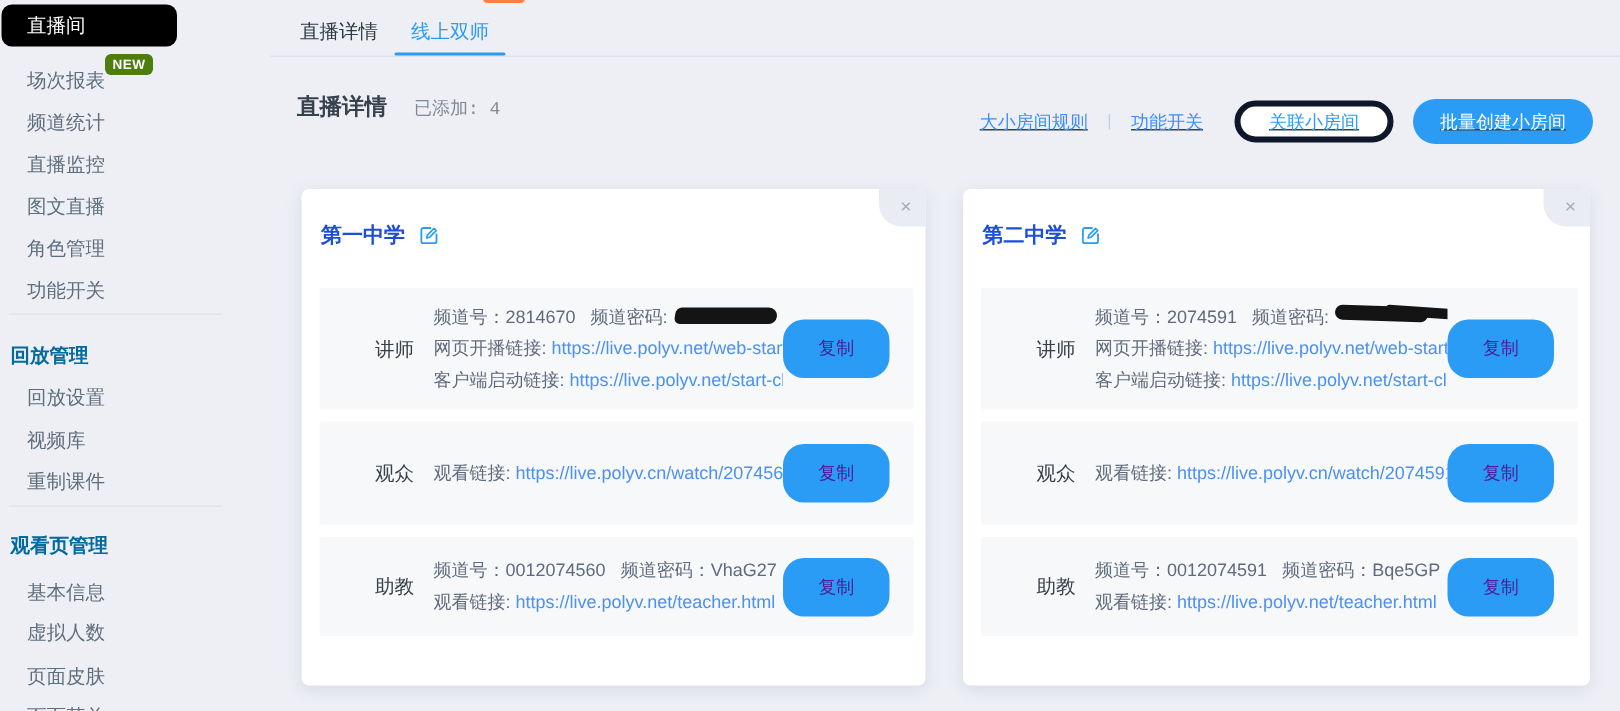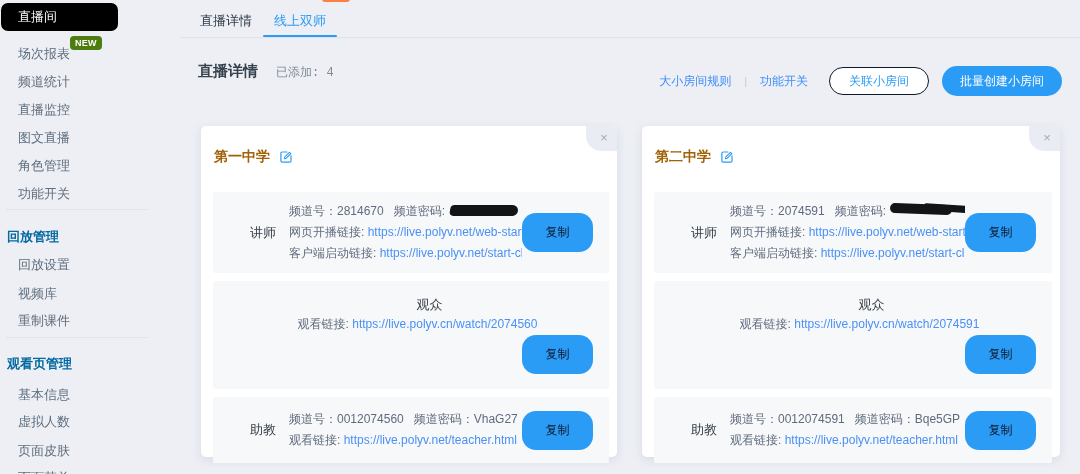--- a/index.html
+++ b/index.html
@@ -45,25 +45,25 @@
     background:#2b9cf6; border-radius:1px;
   }
   .beta-badge {
     position:absolute; top:-11px; right:-22px; background:#ff7e45; color:#fff;
     font-size:9px; padding:1px 5px 2px; border-radius:3px;
   }
   
   .page-header { position:absolute; left:198px; top:62px; display:flex; align-items:baseline; gap:18px; }
   .page-title { font-size:15px; font-weight:bold; color:#37424e; }
   .page-added { font-size:12px; color:#7f8a97;font-family:Liberation Mono, monospace; }
-  .header-right { position:absolute; right:18px; top:66px; display:flex; align-items:center; gap:13px; }
+  .header-right { position:absolute; right:18px; top:66px; display:flex; align-items:center; gap:13px;text-decoration:underline; }
   .hlink { font-size:12px; color:#3e8ef7; cursor:pointer; }
   .hsep { font-size:11px; color:#c3cdd8; }
   .btn-outline {
-    height:28px; padding:0 19px; border:1px solid #0f172a; border-radius:15px;
+    height:28px; padding:0 19px; border:4px solid #0f172a; border-radius:15px;
     background:#fff; color:#2b9cf6; font-size:12px; display:flex; align-items:center;
     cursor:pointer; margin-left:8px;
   }
   .btn-solid {
     height:30px; padding:0 18px; border:none; border-radius:16px;
     background:#2b9cf6; color:#fff; font-size:12px; display:flex; align-items:center;
     cursor:pointer;
   }
   
   .card {
@@ -72,39 +72,39 @@
   }
   .card-1 { left:201px; width:416px; }
   .card-2 { left:642px; width:418px; }
   .card-close {
     position:absolute; top:0; right:0; width:31px; height:25px; background:#e9ecf2;
     border-radius:0 5px 0 15px; color:#a3adb8; font-size:13px; line-height:1;
     display:flex; align-items:center; justify-content:center; cursor:pointer;
     padding-left:5px; padding-bottom:3px;
   }
   .card-title-row { display:flex; align-items:center; gap:9px; padding:22px 0 0 13px; }
-  .card-title { font-size:14px; font-weight:bold; color:#a16207; }
+  .card-title { font-size:14px; font-weight:bold; color:#1d4ed8; }
   .edit-icon { display:flex; cursor:pointer; }
   .rows { margin:26px 8px 0 12px; }
   .row {
     background:#f7f8fa; border-radius:2px; display:flex; align-items:center;
     margin-bottom:8px;
   }
   .row-3 { padding:9px 0; }
-  .row-1 { padding:15px 0;flex-direction:column; }
+  .row-1 { padding:15px 0; }
   .row-2 { padding:12px 0; }
   .role { font-size:13px; color:#37404a; margin-left:37px; flex:none; }
   .lines { margin-left:13px; min-width:0; }
   .line { font-size:12px; color:#5f6b7d; line-height:21px; white-space:nowrap; overflow:hidden; }
   .line .gap { display:inline-block; width:10px; }
   .link { color:#4a90f5; cursor:pointer; text-decoration:none; }
   .copy-btn {
     margin-left:auto; margin-right:16px; flex:none;
     width:71px; height:39px; border:none; border-radius:14px; background:#2b9cf6;
-    color:#0f172a; font-size:12px; cursor:pointer;
+    color:#4c1d95; font-size:12px; cursor:pointer;
   }
   .redact-1 {
     display:inline-block; vertical-align:-1px; width:68px; height:11px;
     background:#141414; border-radius:5px 8px 6px 5px; transform:skewX(-8deg);
     margin-left:5px;
   }
   .redact-2 { display:inline-block; position:relative; vertical-align:-2px; width:152px; height:14px; margin-left:4px; }
   .redact-2 i { position:absolute; background:#141414; border-radius:5px; }
   .redact-2 i:nth-child(1) { left:0; top:1px; width:62px; height:10px; transform:rotate(2deg); }
   .redact-2 i:nth-child(2) { left:34px; top:4px; width:114px; height:7px; transform:rotate(4deg); border-radius:4px 6px 8px 4px; }

